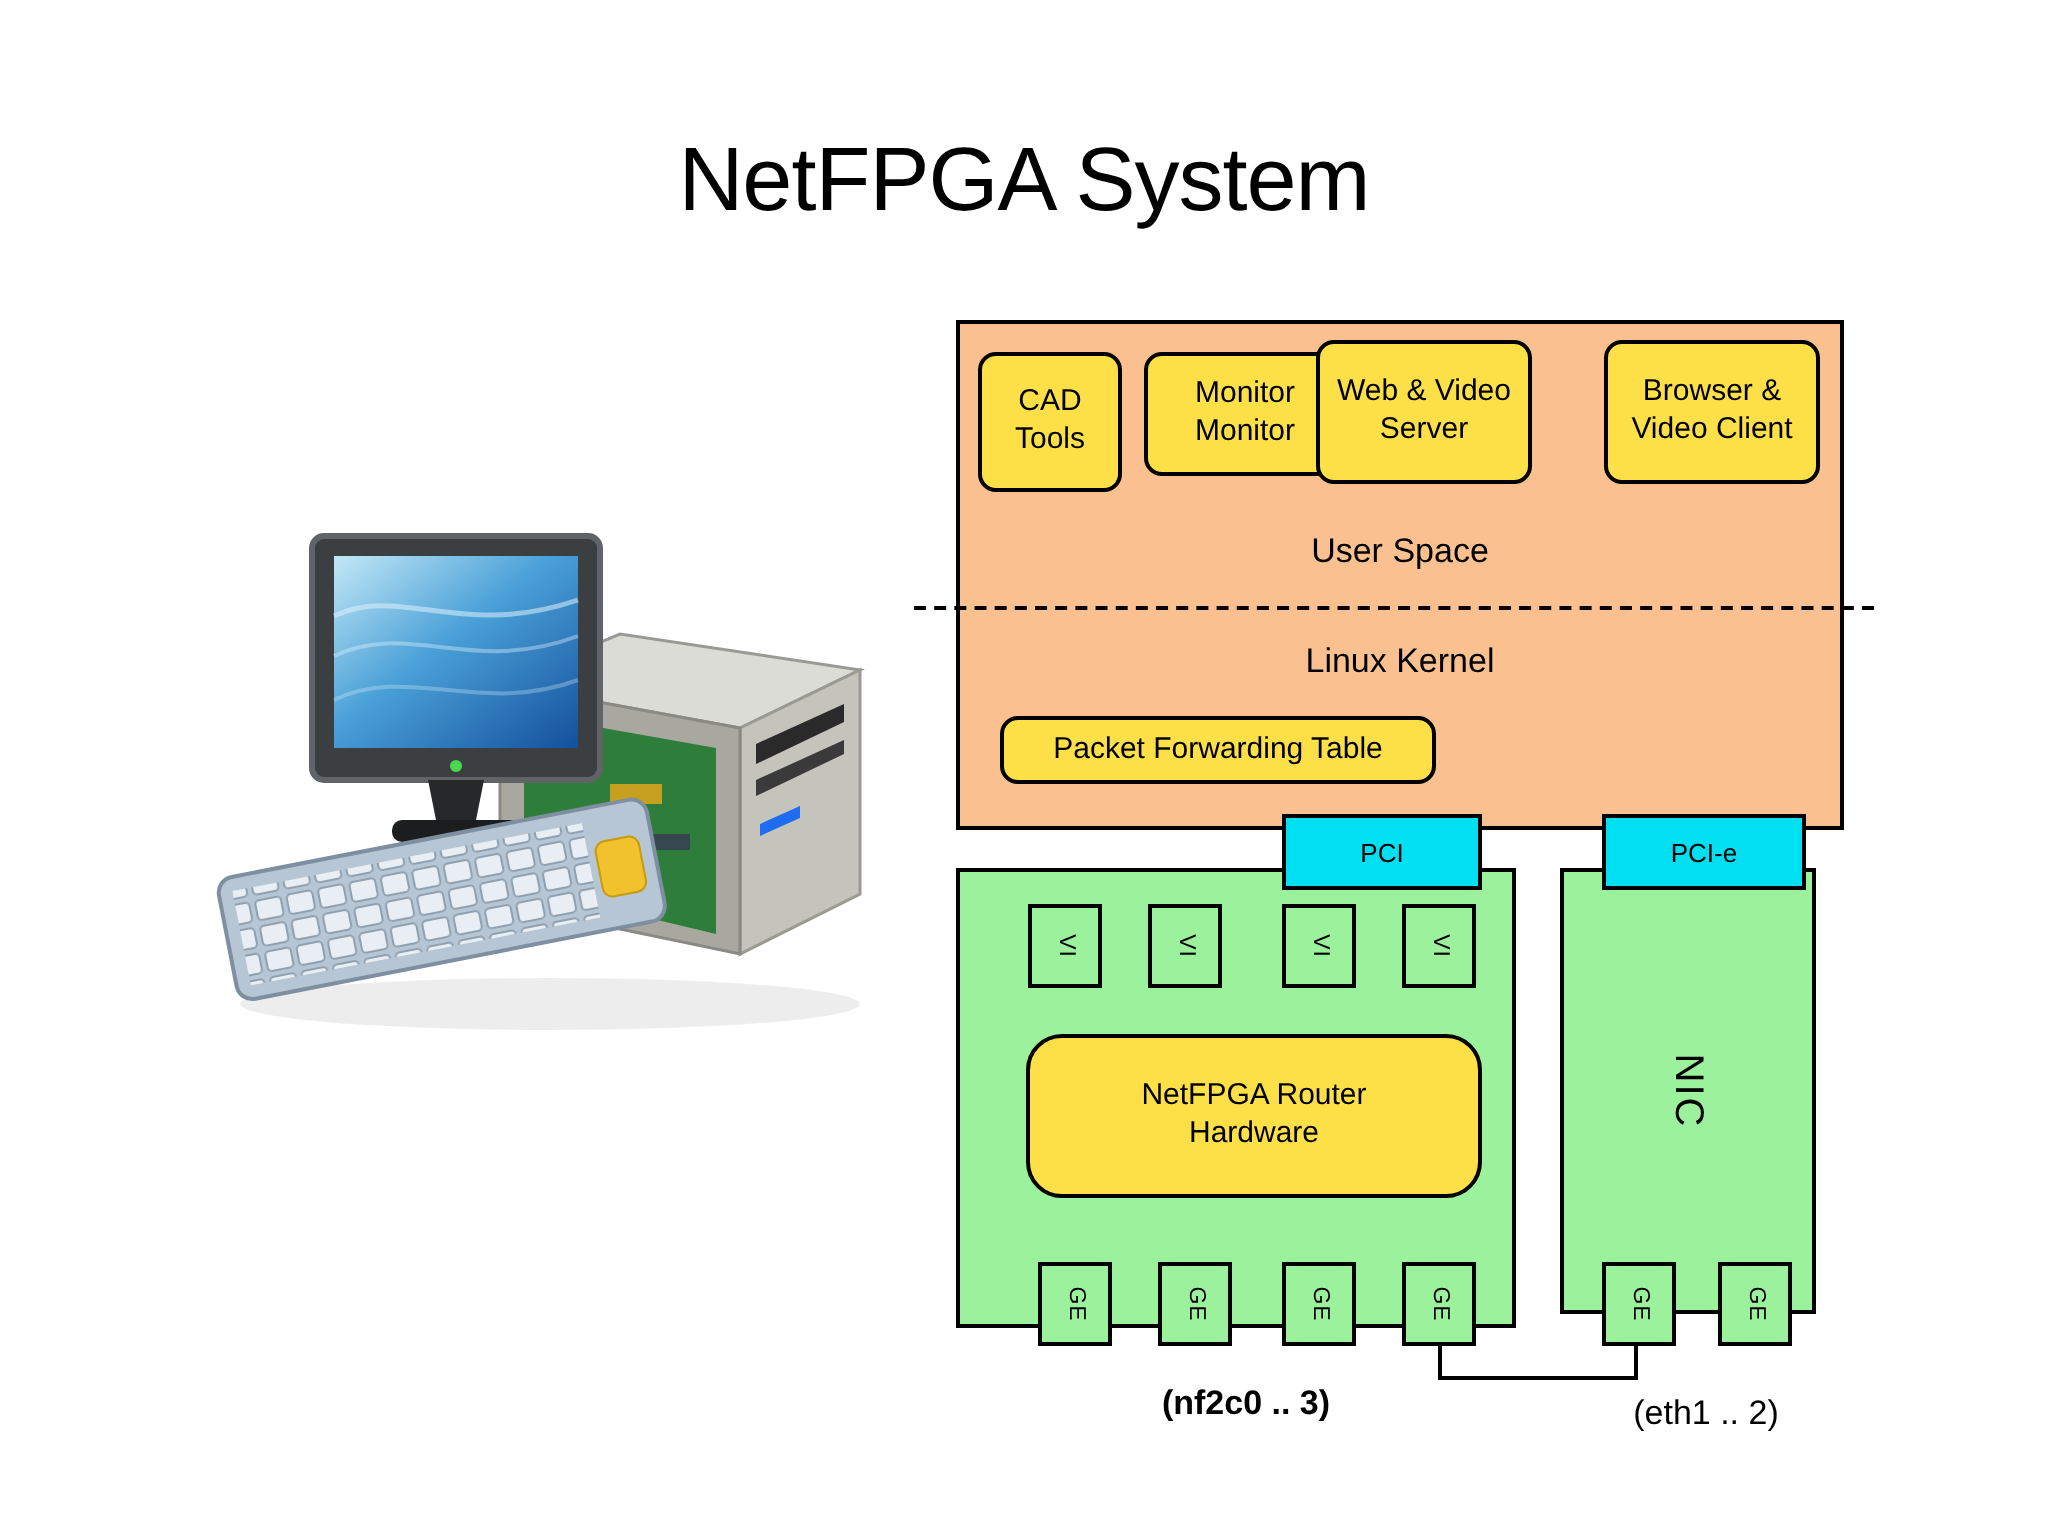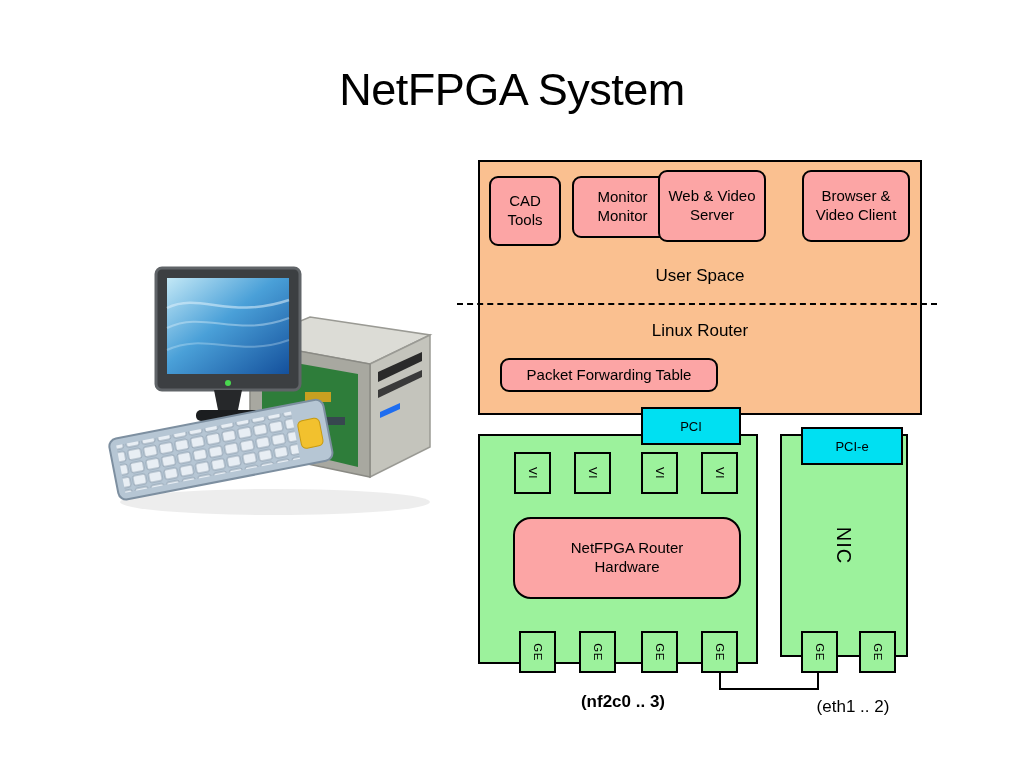--- a/index.html
+++ b/index.html
@@ -9,21 +9,21 @@
   }
   .abs{position:absolute;box-sizing:border-box;}
   .slide-title{
     left:0;top:64px;width:1024px;text-align:center;
     font-size:45px;font-weight:500;letter-spacing:-0.5px;
   }
   .orange-box{background:#FAC090;border:2px solid #000;}
   .green-box{background:#9CF29C;border:2px solid #000;}
   .cyan-box{background:#00E0F2;border:2px solid #000;display:flex;align-items:center;justify-content:center;font-size:13px;z-index:4;}
   .white-rounded{
-    background:#fca5a5;border:2px solid #000;border-radius:9px;
+    background:#fde047;border:2px solid #000;border-radius:9px;
     display:flex;align-items:center;justify-content:center;
     text-align:center;font-size:15px;line-height:1.25;padding:2px;
   }
   .layer-label{text-align:center;font-size:17px;}
   .dashed-line{border-top:2px dashed #000;height:0;}
   .port{
     background:#9CF29C;border:2px solid #000;
     display:flex;align-items:center;justify-content:center;z-index:3;
   }
   .port span{transform:rotate(90deg);font-size:11.5px;letter-spacing:0.5px;white-space:nowrap;}
@@ -96,30 +96,30 @@
   <span>Web &amp; Video Server</span>
 </div>
 <div class="abs white-rounded" style="left:802px;top:170px;width:108px;height:72px;">
   <span>Browser &amp; Video Client</span>
 </div>
 
 <div class="abs layer-label" style="left:478px;top:266px;width:444px;">User Space</div>
 
 <div class="abs dashed-line" style="left:457px;top:303px;width:480px;"></div>
 
-<div class="abs layer-label" style="left:478px;top:321px;width:444px;">Linux Router</div>
+<div class="abs layer-label" style="left:478px;top:321px;width:444px;">Linux Kernel</div>
 
 <div class="abs white-rounded" style="left:500px;top:358px;width:218px;height:34px;">
   <span>Packet Forwarding Table</span>
 </div>
 
 <div class="abs cyan-box" style="left:600px;top:407px;width:100px;height:38px;margin-left:41px;">
   <span>PCI</span>
 </div>
-<div class="abs cyan-box" style="left:801px;top:407px;width:102px;height:38px;margin-top:20px;">
+<div class="abs cyan-box" style="left:801px;top:407px;width:102px;height:38px;">
   <span>PCI-e</span>
 </div>
 
 <div class="abs green-box" style="left:478px;top:434px;width:280px;height:230px;"></div>
 
 <div class="abs port" style="left:514px;top:452px;width:37px;height:42px;">
     <span>VI</span>
   </div>
 <div class="abs port" style="left:574px;top:452px;width:37px;height:42px;">
     <span>VI</span>

